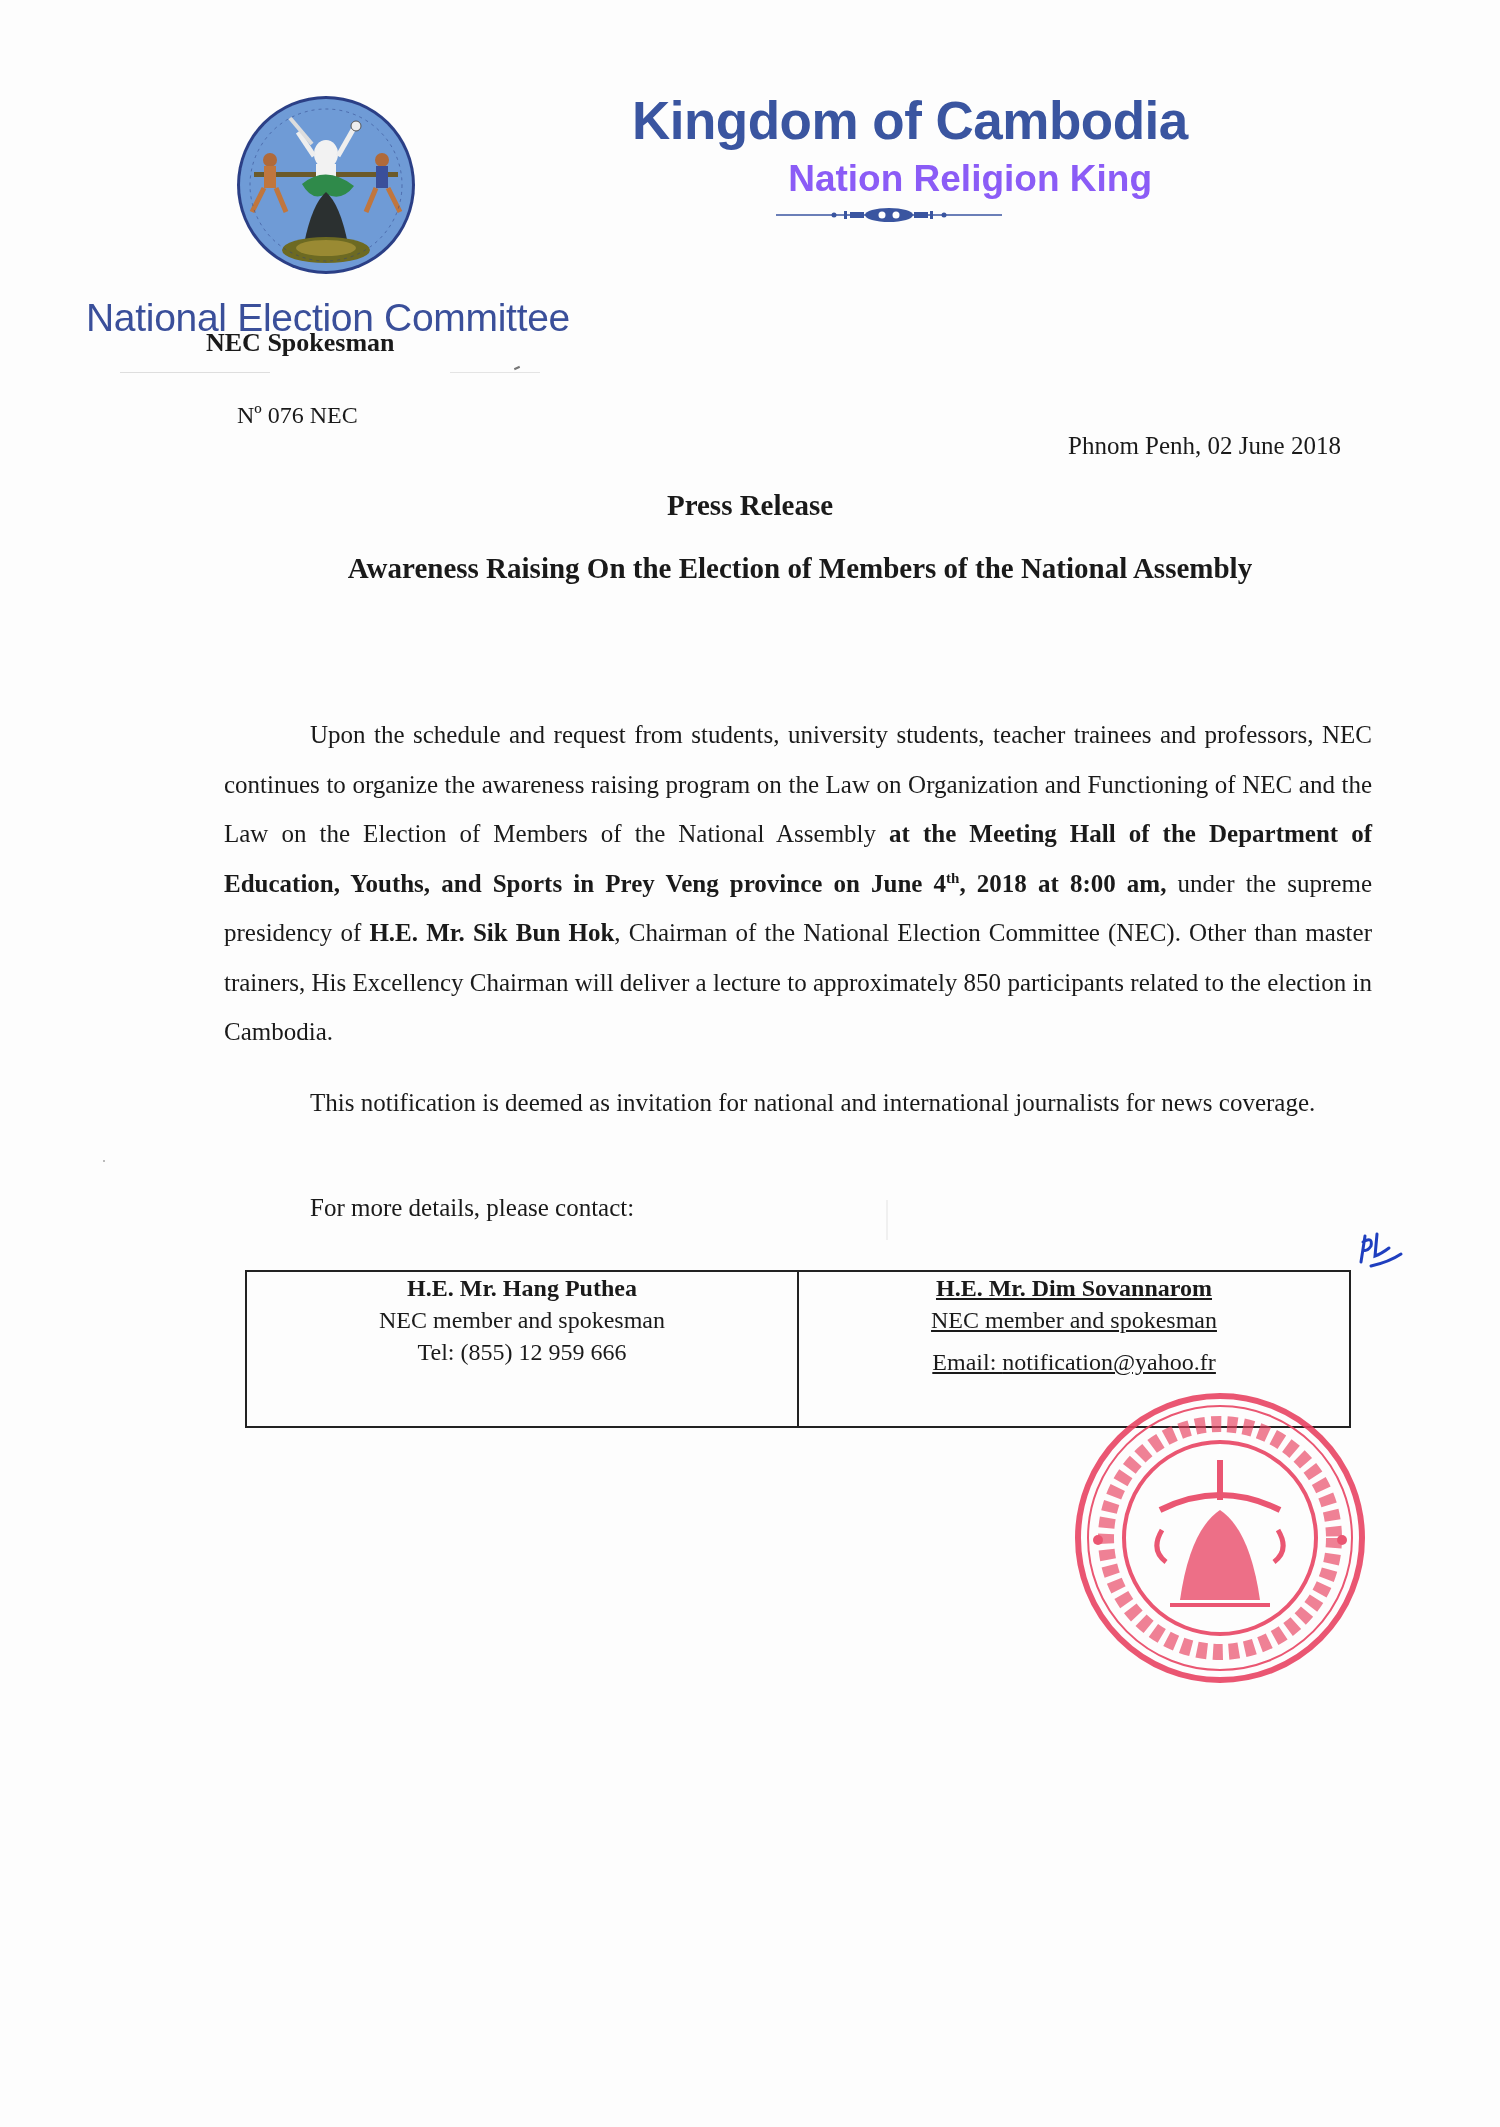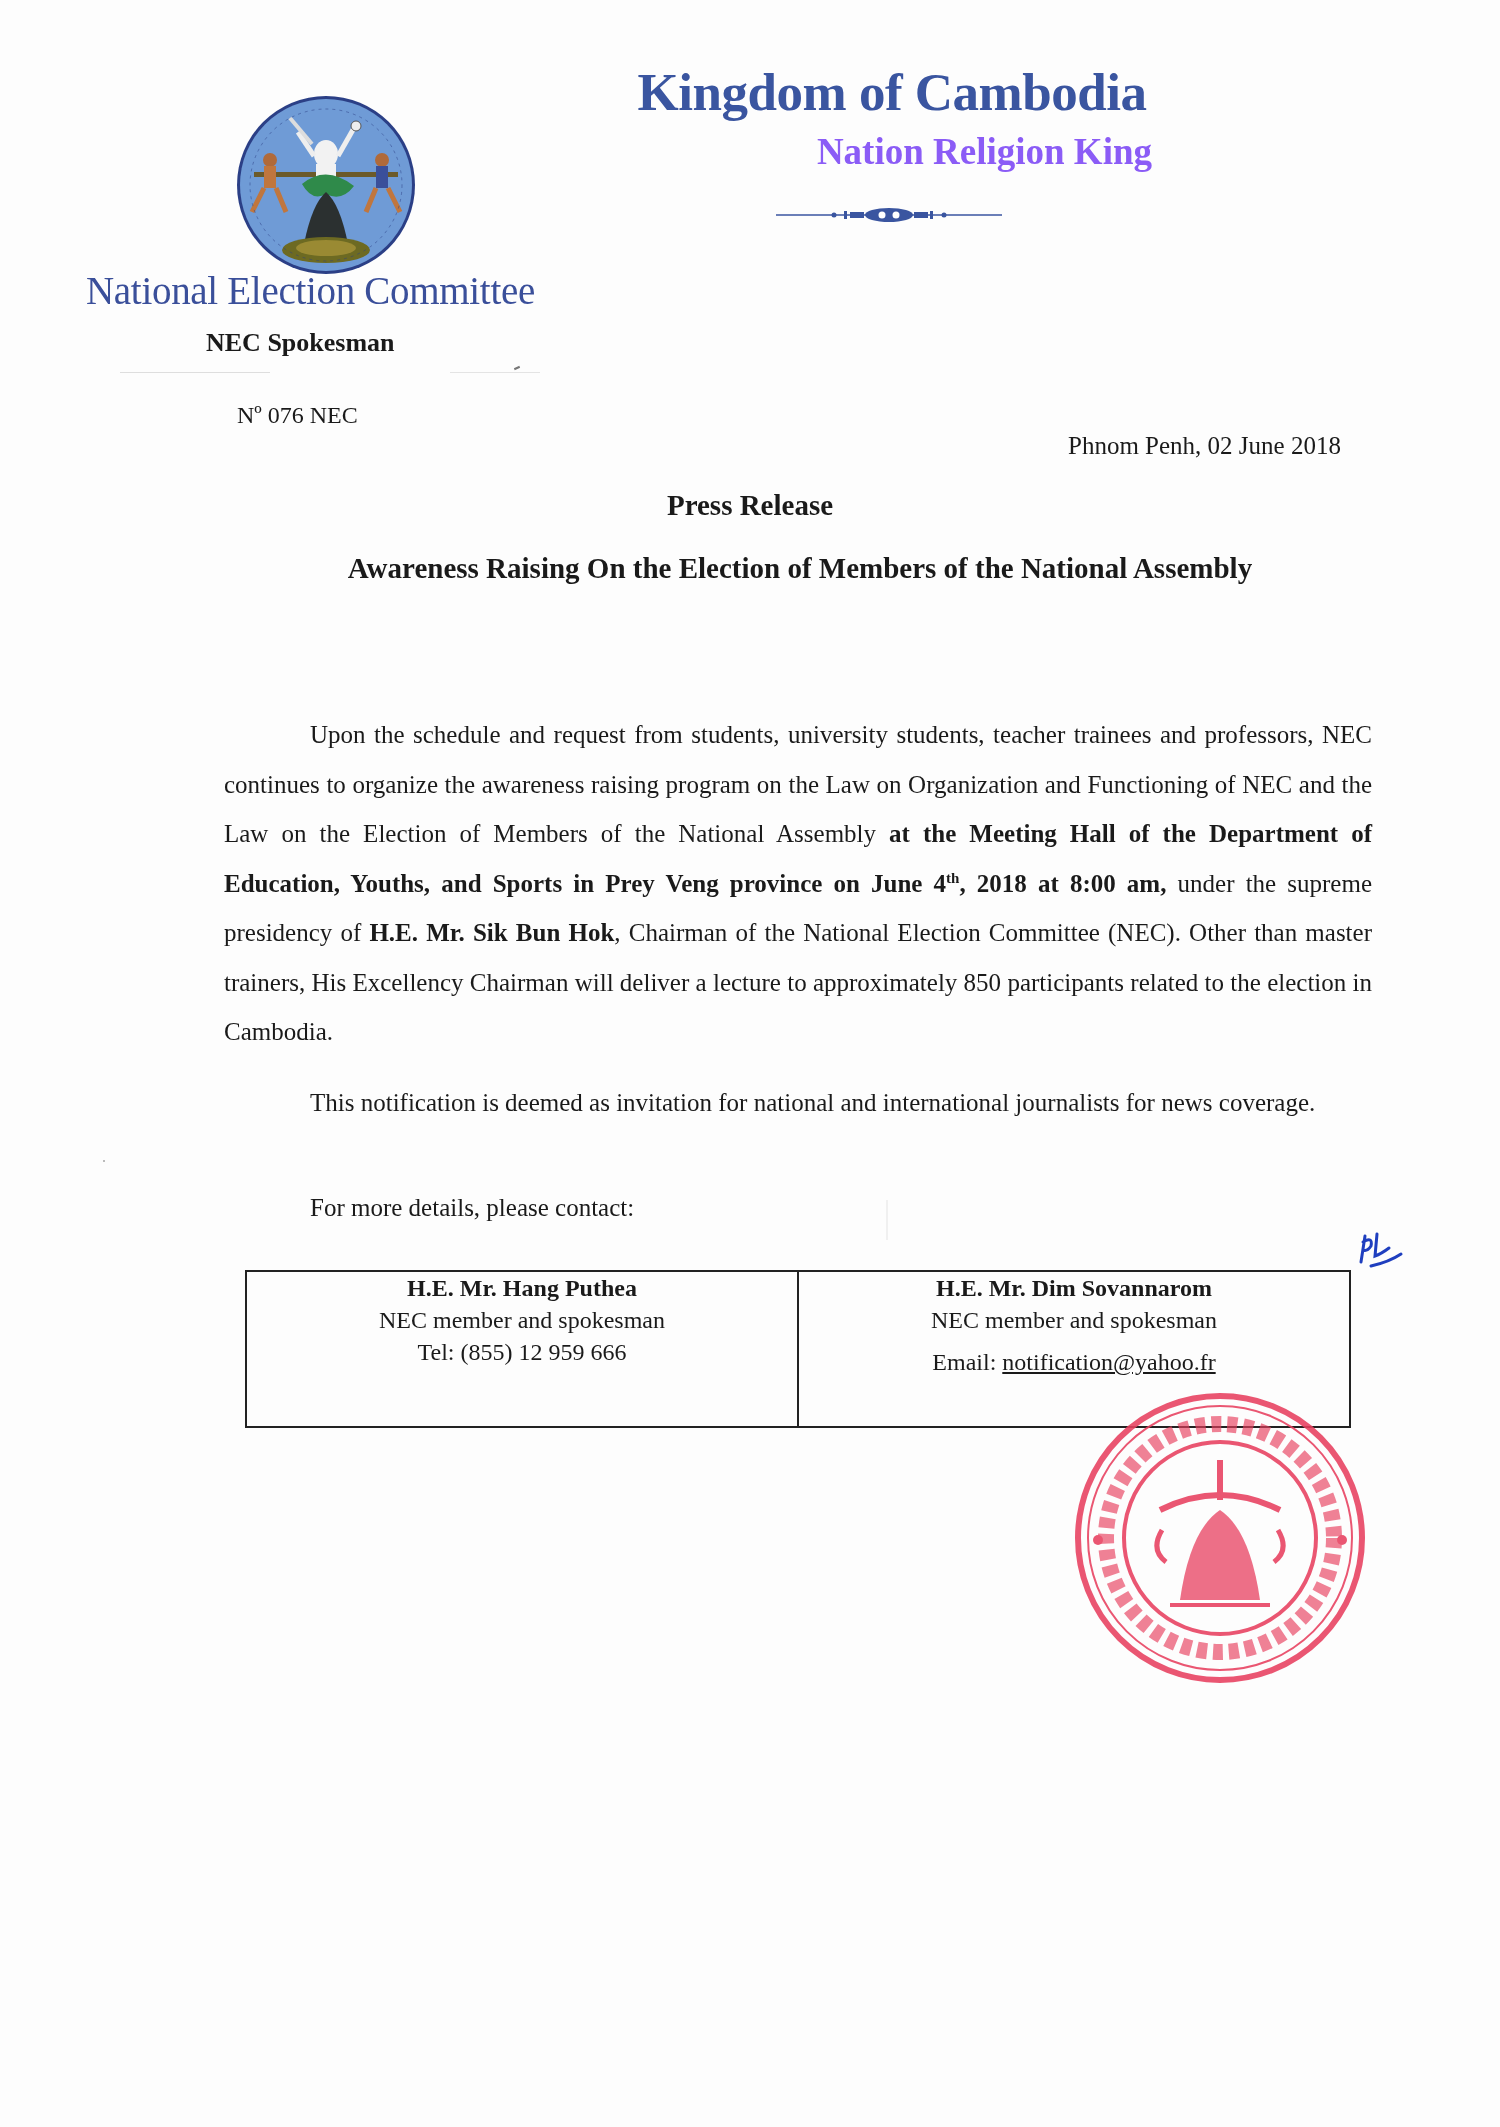--- a/index.html
+++ b/index.html
@@ -1,19 +1,19 @@
 <!DOCTYPE html>
 <html><head>
 <meta charset="utf-8">
 <style>
   html, body { margin: 0; padding: 0; background: #ffffff; }
   body { width: 1500px; height: 2127px; position: relative; overflow: hidden; }
   .page { position: absolute; left: 0; top: 0; width: 1500px; height: 2127px; background: #fdfdfd; }
   .serif { font-family: "Liberation Serif", "DejaVu Serif", serif; color: #1a1a1a; }
-  .sans  { font-family: Liberation Serif, serif; }
+  .sans  { font-family: Liberation Sans, sans-serif; margin-top: 28px; }
 
   
   .logo { position: absolute; left: 232px; top: 94px; width: 188px; height: 182px; }
 
   .nec-title { position: absolute; left: 86px; top: 268px; font-size: 39px; color: #3a4f9a; letter-spacing: -0.3px; white-space: nowrap; }
   .nec-spokes { position: absolute; left: 206px; top: 328px; font-size: 26px; font-weight: bold; white-space: nowrap; }
   .nec-no { position: absolute; left: 237px; top: 378px; font-size: 24px; font-weight: normal; white-space: nowrap; margin-top: 24px; }
   .faint-line-left { position: absolute; left: 120px; top: 372px; width: 150px; height: 1px; background: #dedede; }
   .faint-line-right { position: absolute; left: 450px; top: 372px; width: 90px; height: 1px; background: #e4e4e4; }
   .faint-mark { position: absolute; left: 514px; top: 367px; width: 6px; height: 2px; background: #777; transform: rotate(-25deg); }
@@ -31,21 +31,21 @@
   .body-text { position: absolute; left: 224px; width: 1148px; font-size: 25px; line-height: 49.5px; text-align: justify; }
   .p1 { top: 710px; }
   .p2 { top: 1078px; }
   .indent { display: inline-block; width: 86px; }
   .para b { font-weight: bold; }
   .contact-lead { position: absolute; left: 310px; top: 1194px; font-size: 25px; white-space: nowrap; }
 
   
   .contact-table { position: absolute; left: 245px; top: 1270px; width: 1106px; height: 158px; border: 2px solid #222; border-collapse: collapse; display: flex; box-sizing: border-box; }
   .contact-cell { flex: 1; text-align: center; font-size: 24px; line-height: 32px; padding-top: 0; box-sizing: border-box; }
-  .contact-cell + .contact-cell { border-left: 2px solid #222; }
+  .contact-cell + .contact-cell { border-left: 2px solid #222; text-decoration: underline; }
   .contact-name { font-weight: bold; }
   .contact-email-row { margin-top: 10px; }
   .contact-email { text-decoration: underline; color: #1a1a1a; }
 
   
   .stamp { position: absolute; left: 1070px; top: 1390px; width: 300px; height: 296px; opacity: 0.88; }
   .initials { position: absolute; left: 1355px; top: 1232px; width: 52px; height: 42px; }
   .faint-dot { position: absolute; left: 103px; top: 1160px; width: 2px; height: 2px; background: #bbb; }
   .faint-vert { position: absolute; left: 886px; top: 1200px; width: 2px; height: 40px; background: #f0f0f0; }
 </style>

